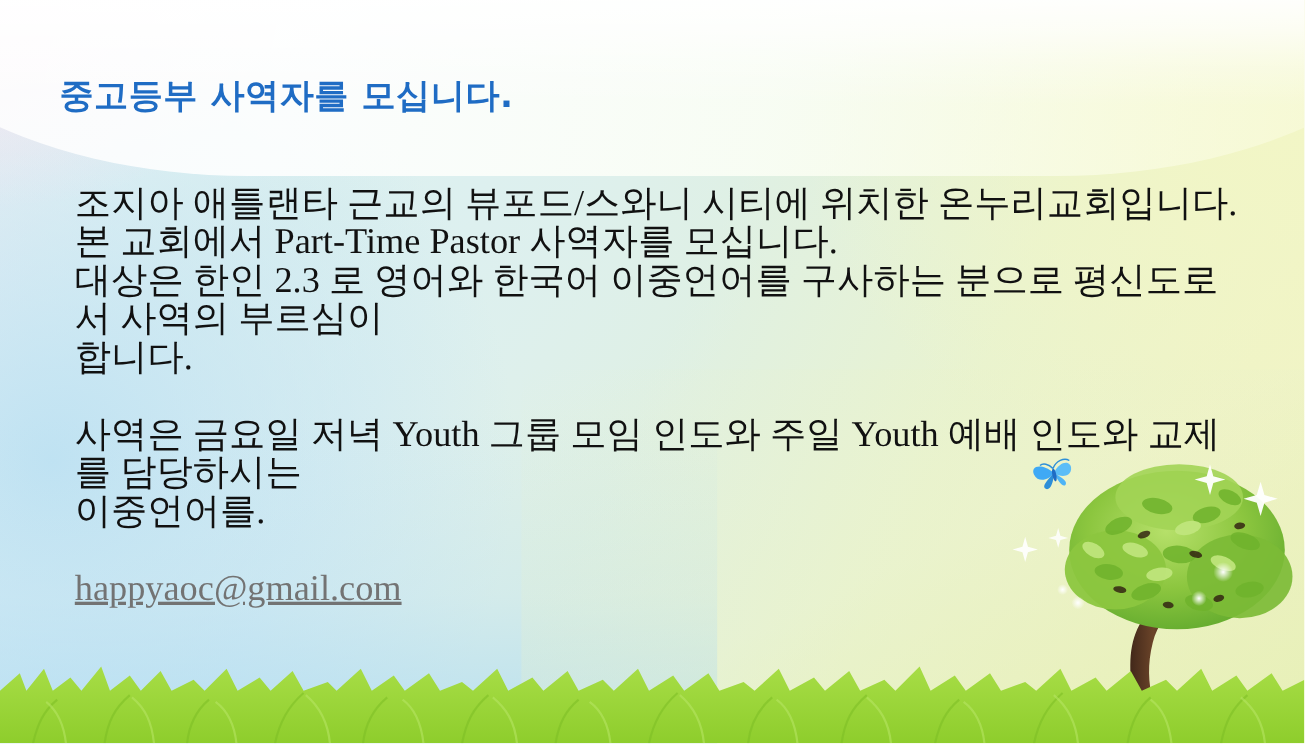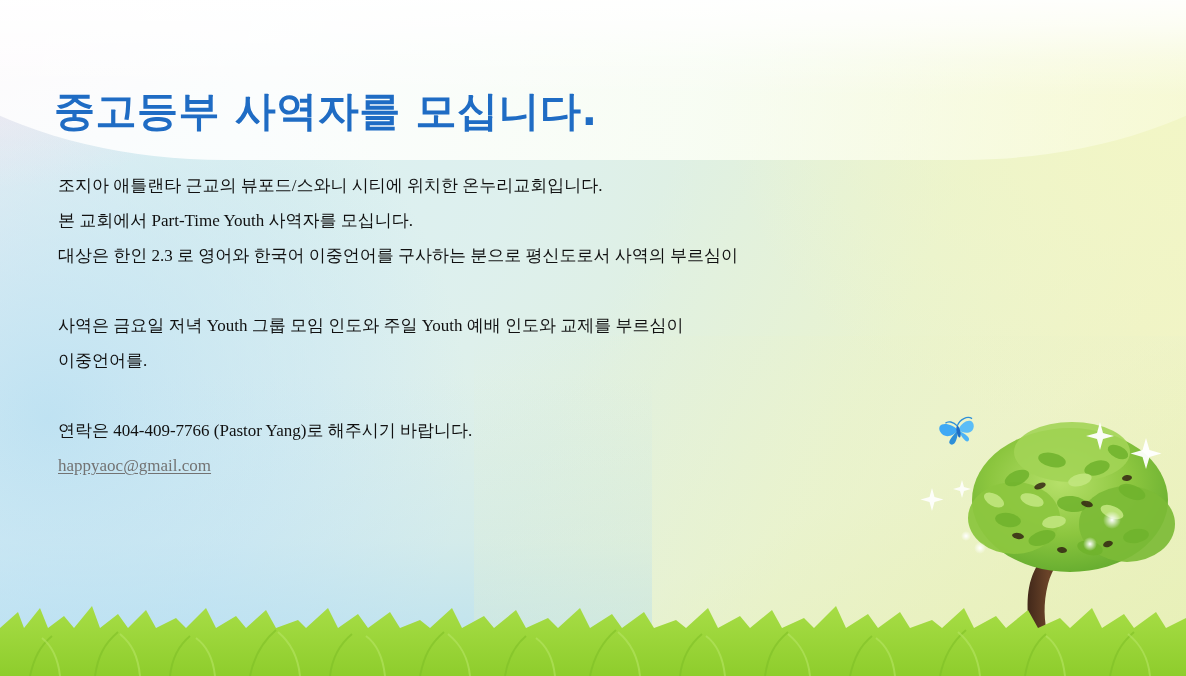--- a/index.html
+++ b/index.html
@@ -92,34 +92,34 @@
     bottom: 18px;
     width: 260px;
     height: 250px;
   }
   .tree-wrap svg { display: block; width: 100%; height: 100%; overflow: visible; }
 
   
   .title {
     position: absolute;
     left: 54px;
-    top: 84px;
+    top: 66px;
     font-family: "DejaVu Sans", "Liberation Sans", sans-serif;
     font-weight: bold;
-    font-size: 41px;
+    font-size: 31px;
     letter-spacing: 0.5px;
     color: #1f6cc4;
     white-space: nowrap;
   }
   .body-block {
     position: absolute;
-    left: 58px;
+    left: 68px;
     top: 168px;
     width: 1060px;
-    font-size: 17px;
+    font-size: 33px;
     line-height: 35px;
     color: #111111;
   }
   .para { margin: 0 0 35px 0; }
   .para:last-child { margin-bottom: 0; }
   .line { white-space: pre-wrap; }
   .link {
     color: #737373;
     text-decoration: underline;
     text-underline-offset: 2px;
@@ -270,28 +270,28 @@
       </g>
     </svg>
   </div>
 
   <div class="title">중고등부 사역자를 모십니다.</div>
 
   <div class="body-block">
 
     <div class="para">
       <div class="line">조지아 애틀랜타 근교의 뷰포드/스와니 시티에 위치한 온누리교회입니다.</div>
-      <div class="line">본 교회에서 Part-Time Youth 사역자를 모십니다.</div>
+      <div class="line">본 교회에서 Part-Time Pastor 사역자를 모십니다.</div>
       <div class="line">대상은 한인 2.3 로 영어와 한국어 이중언어를 구사하는 분으로 평신도로서 사역의 부르심이</div>
+      <div class="line">합니다.</div>
     </div>
 
     <div class="para">
-      <div class="line">사역은 금요일 저녁 Youth 그룹 모임 인도와 주일 Youth 예배 인도와 교제를 부르심이</div>
+      <div class="line">사역은 금요일 저녁 Youth 그룹 모임 인도와 주일 Youth 예배 인도와 교제를 담당하시는</div>
       <div class="line">이중언어를.</div>
     </div>
 
     <div class="para">
-      <div class="line">연락은 404-409-7766 (Pastor Yang)로 해주시기 바랍니다.</div>
       <div class="line"><span class="link">happyaoc@gmail.com</span></div>
     </div>
 
   </div>
 </div>
 
 </body></html>

